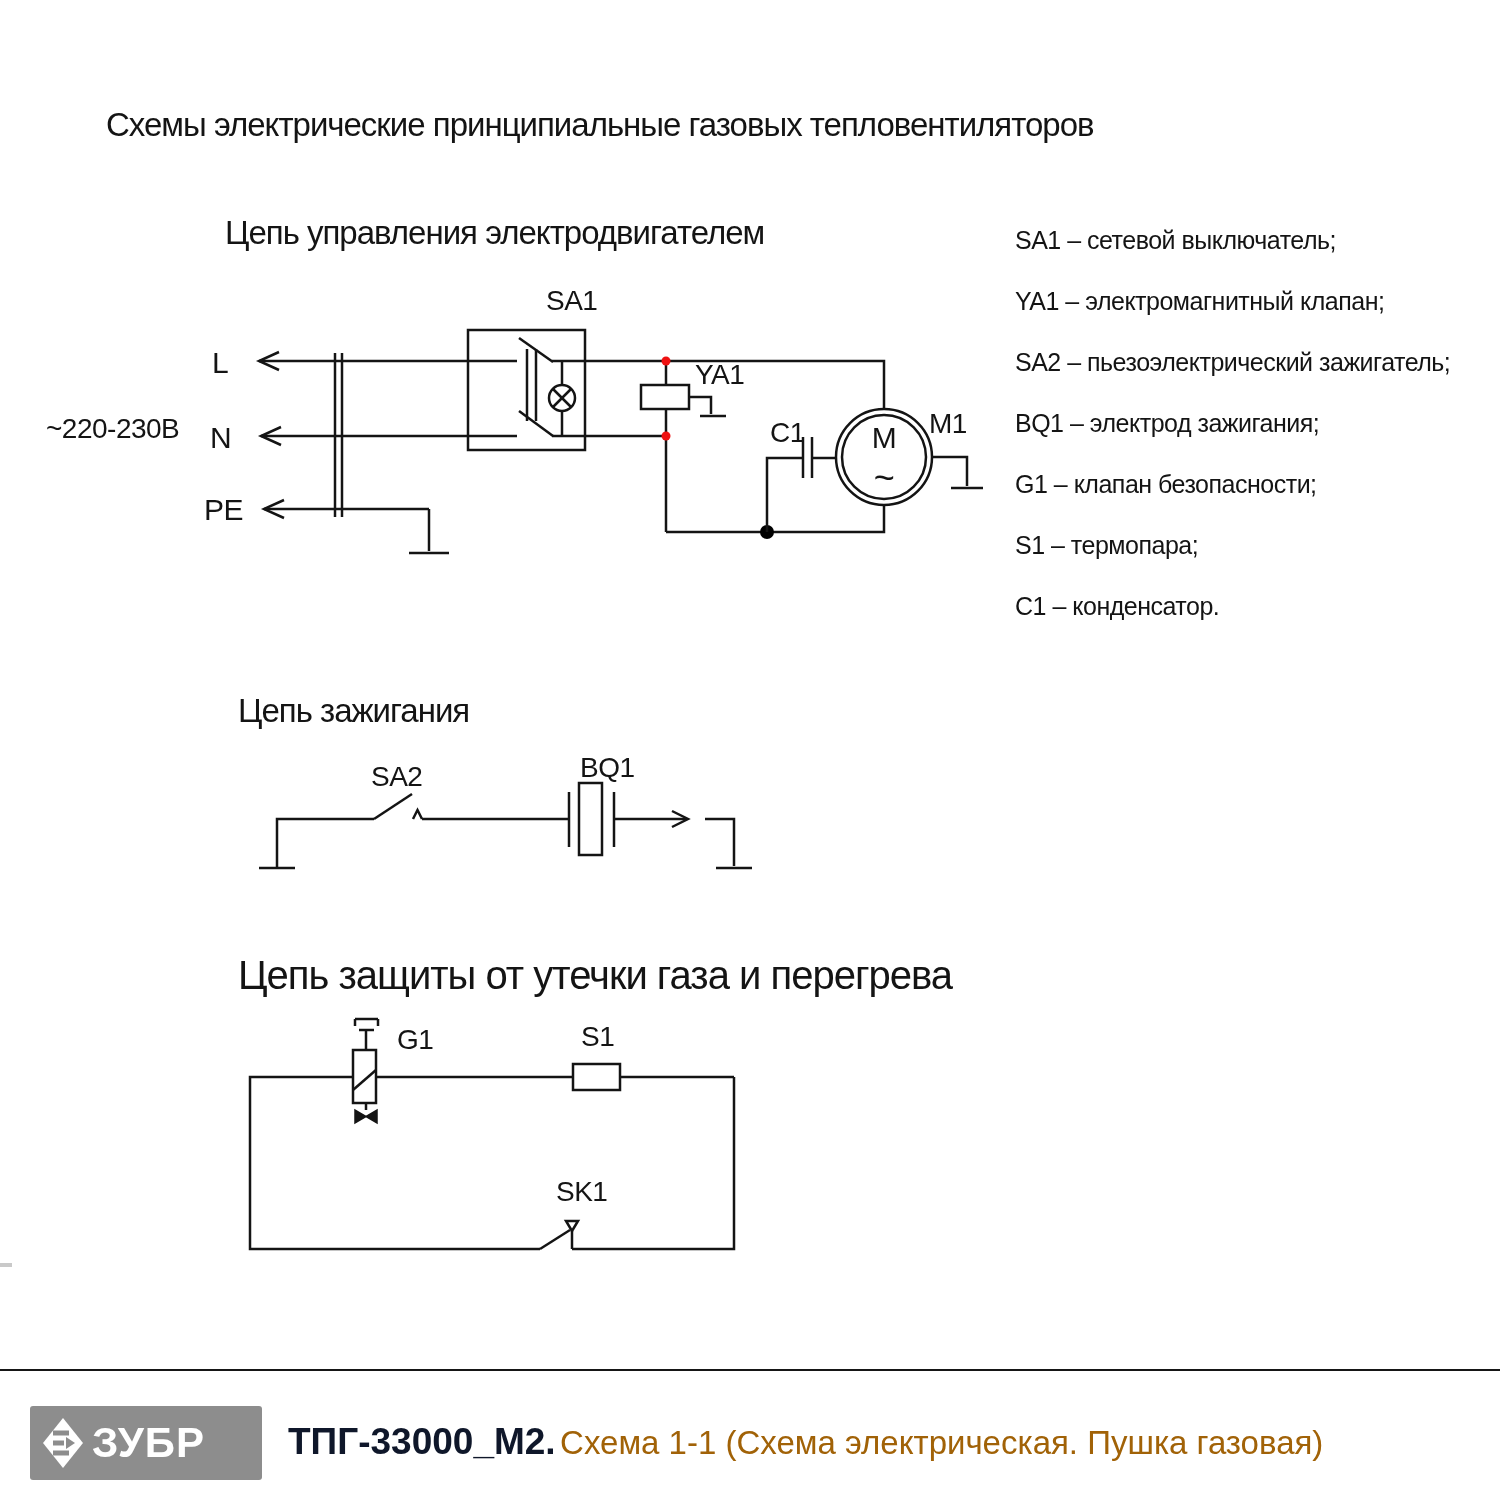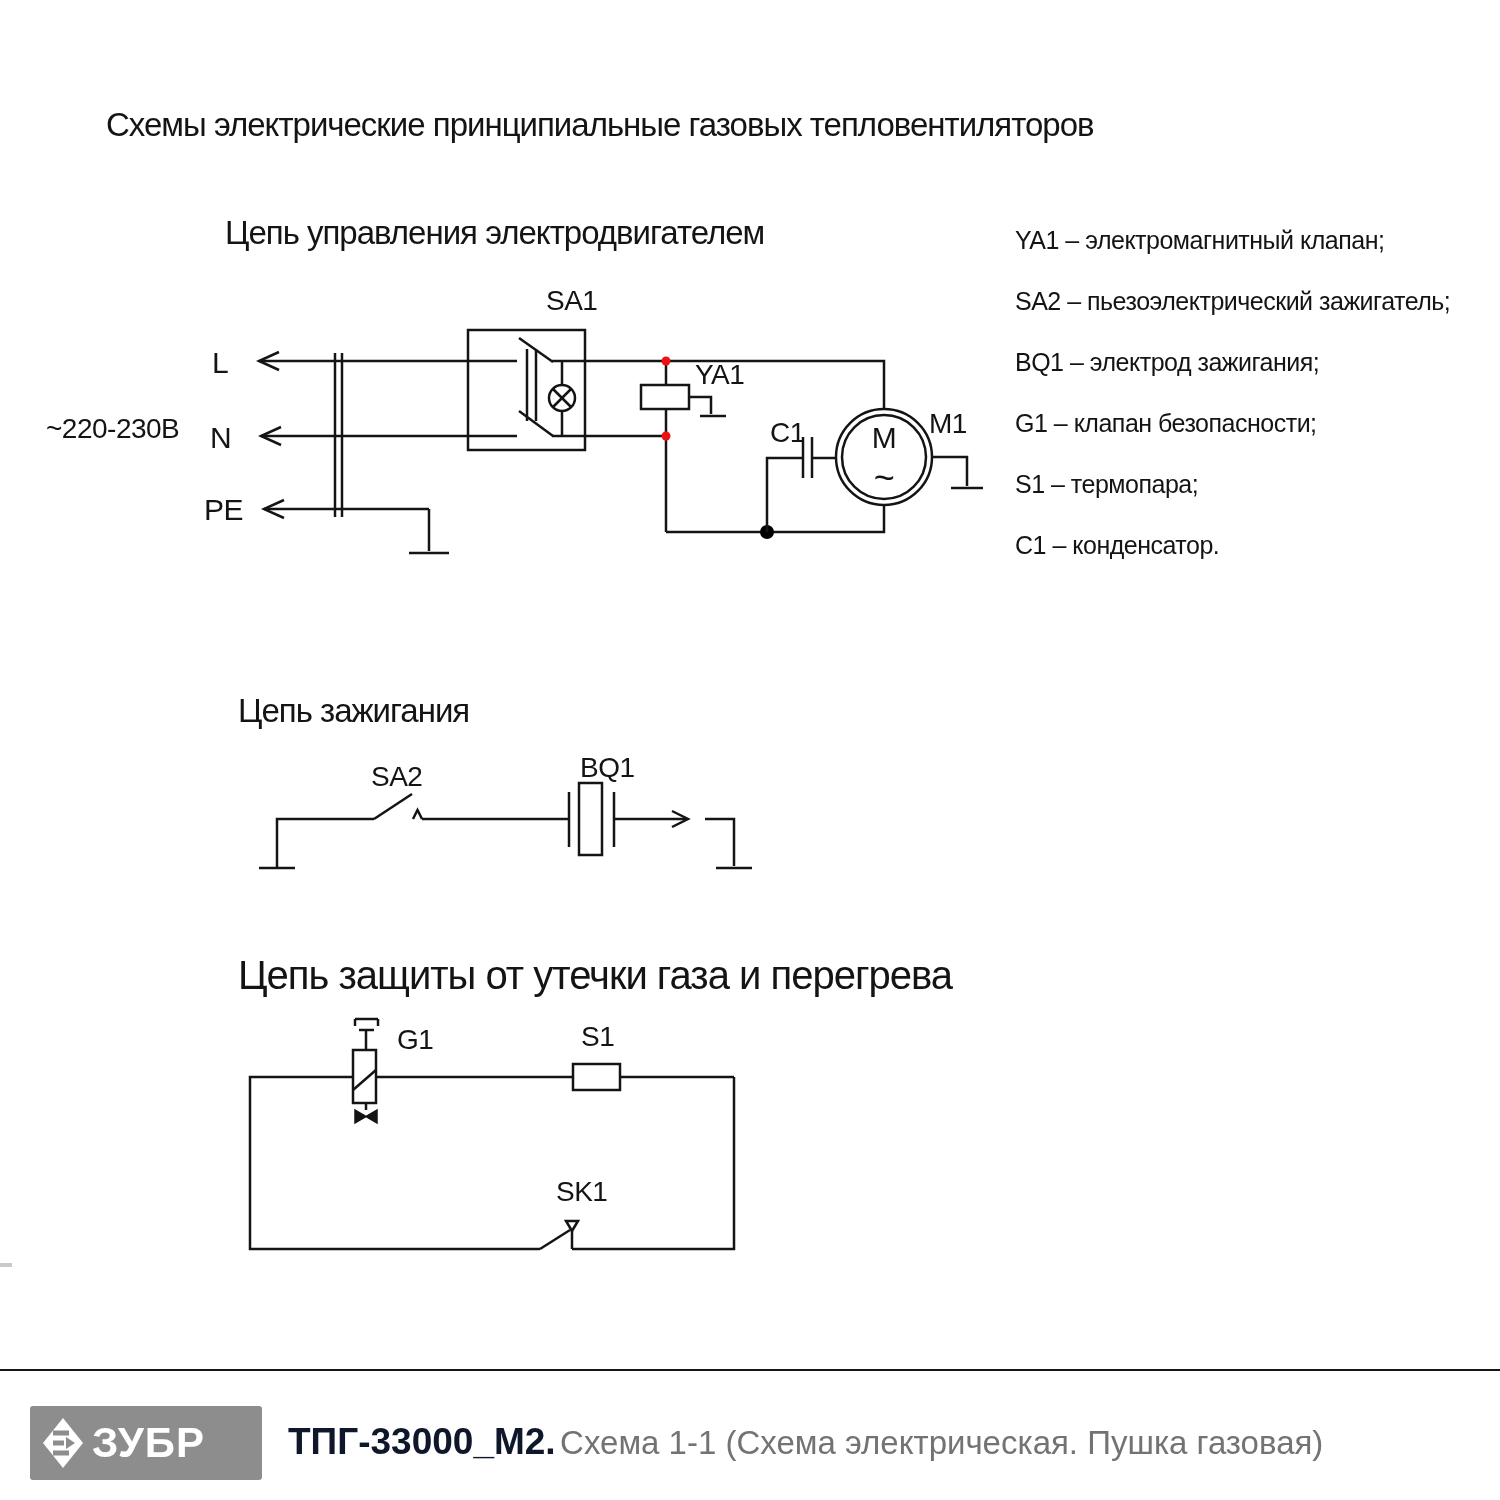--- a/index.html
+++ b/index.html
@@ -16,32 +16,33 @@
           font-size:25px;line-height:25px;letter-spacing:-0.5px;color:#141414;}
   .legend-item{white-space:nowrap;}
   .schematic{left:0;top:0;}
   .edge-tick{left:0;top:1263px;width:12px;height:4px;background:#c9c9c9;}
   .divider{left:0;top:1369px;width:1500px;height:2px;background:#161616;}
   .footer-logo{left:30px;top:1406px;width:232px;height:74px;background:#8d8d8d;
                border-radius:3px;display:flex;align-items:center;gap:8px;padding-left:12px;box-sizing:border-box;}
   .brand-text{color:#ffffff;font-weight:bold;font-size:42px;letter-spacing:1px;line-height:1;}
   .footer-caption{left:288px;top:1421px;white-space:nowrap;}
   .model-text{font-size:37px;font-weight:bold;color:#0f172a;margin-top:16px;}
-  .caption-text{font-size:33px;font-weight:normal;color:#737373;}
+  .caption-text{font-size:33px;font-weight:normal;color:#a16207;}
   svg text{font-family:"Liberation Sans",sans-serif;fill:#141414;letter-spacing:-0.5px;}
 </style>
 </head>
 <body>
 
 <div class="abs doc-title">Схемы электрические принципиальные газовых тепловентиляторов</div>
 <div class="abs c1-title">Цепь управления электродвигателем</div>
 <div class="abs c2-title">Цепь зажигания</div>
 <div class="abs c3-title">Цепь защиты от утечки газа и перегрева</div>
 
 <div class="abs legend">
+  <div class="legend-item">SA1 – сетевой выключатель;</div>
   <div class="legend-item">YA1 – электромагнитный клапан;</div>
   <div class="legend-item">SA2 – пьезоэлектрический зажигатель;</div>
   <div class="legend-item">BQ1 – электрод зажигания;</div>
   <div class="legend-item">G1 – клапан безопасности;</div>
   <div class="legend-item">S1 – термопара;</div>
   <div class="legend-item">C1 – конденсатор.</div>
 </div>
 
 <svg class="abs schematic" width="1500" height="1370" viewBox="0 0 1500 1370" fill="none" stroke="#141414" stroke-width="2.5">
 

